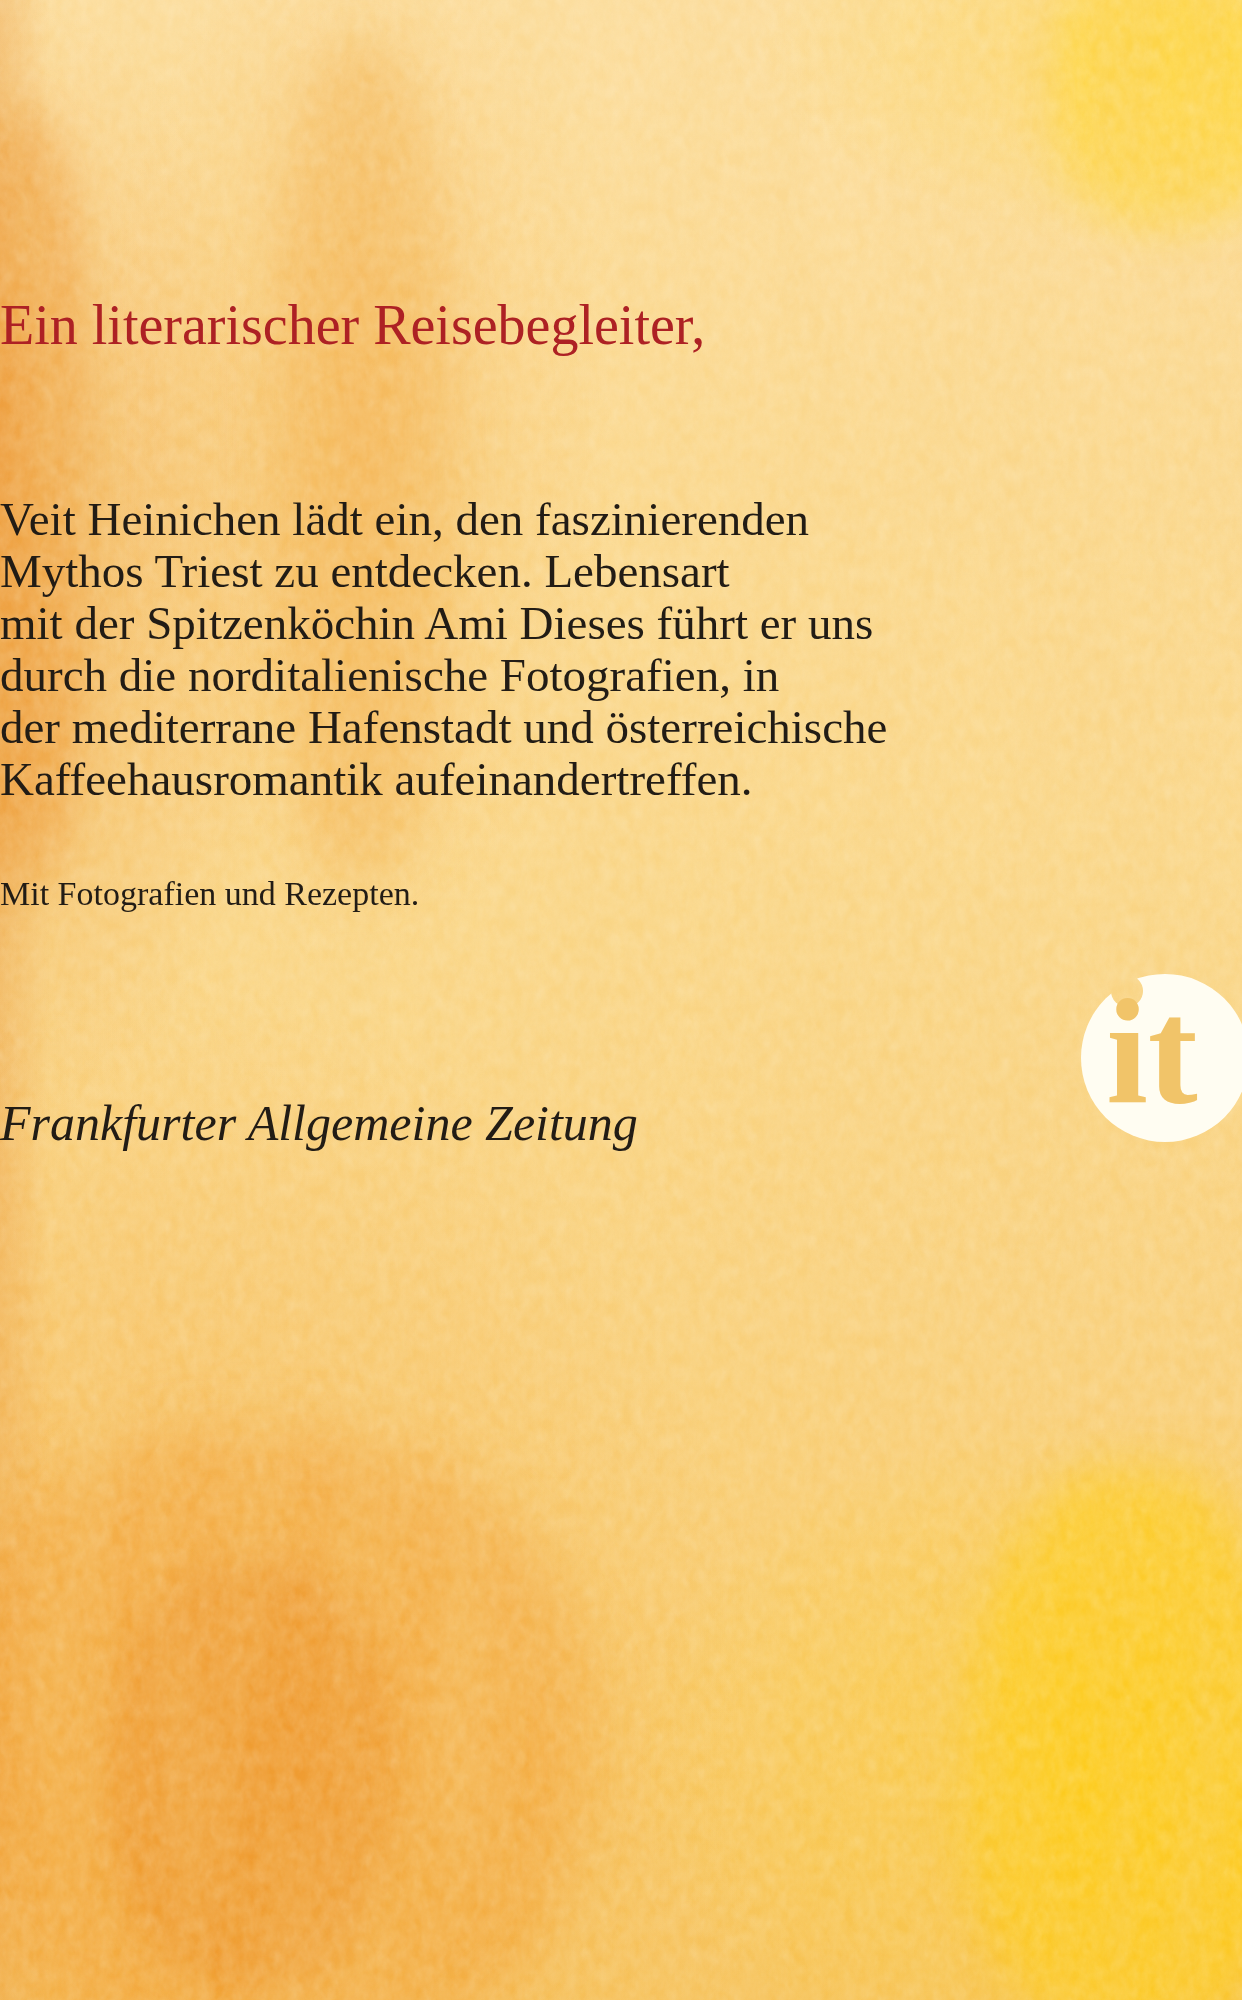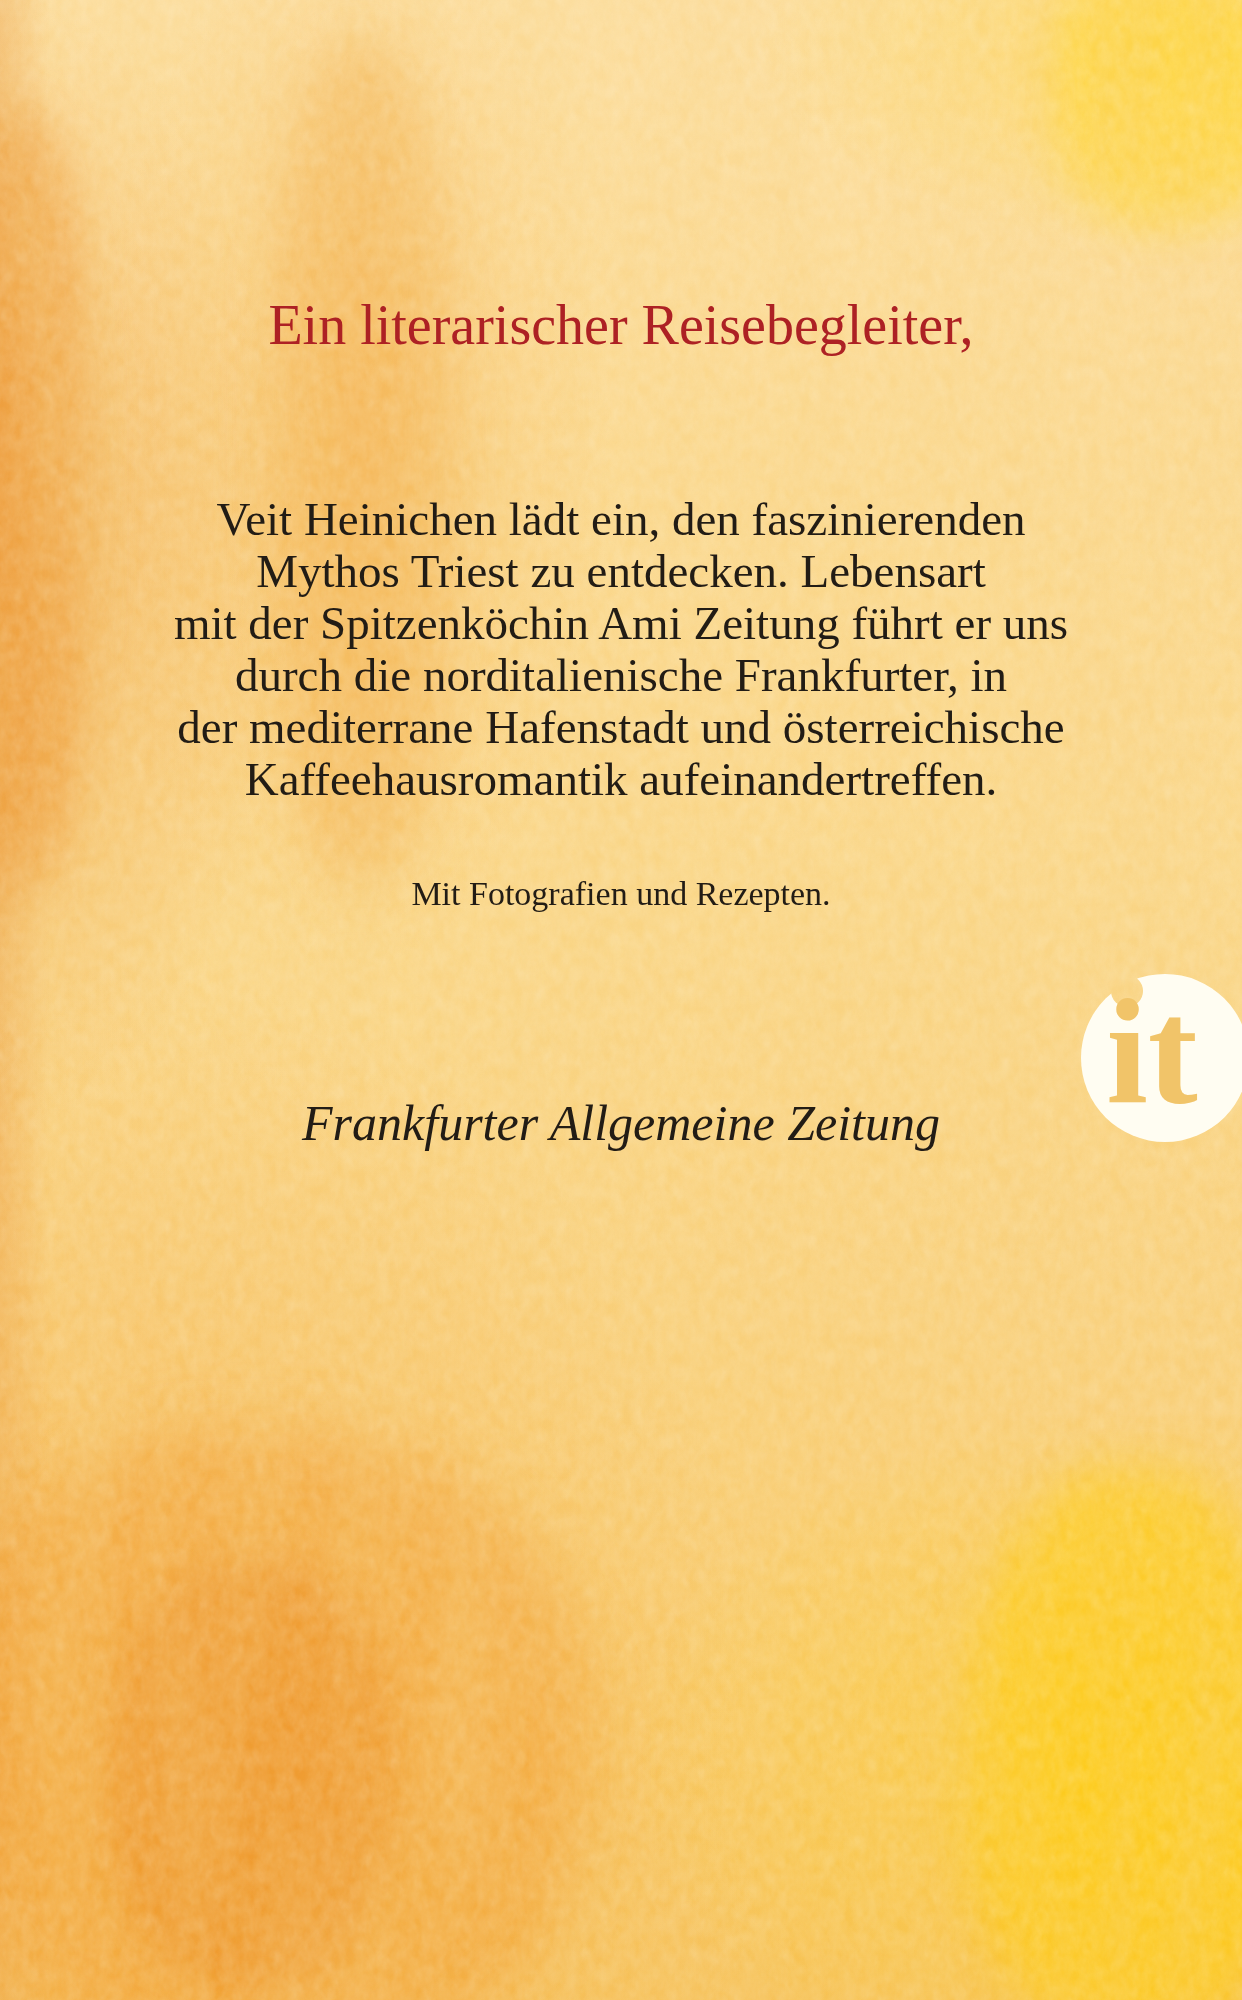--- a/index.html
+++ b/index.html
@@ -23,21 +23,21 @@
   .blob { position: absolute; border-radius: 45%; pointer-events: none; }
   .blob-left-edge   { left: -50px;  top: 110px;  width: 140px; height: 780px; background: rgba(235,144,40,0.50); filter: blur(22px); }
   .blob-left-streak { left: 270px;  top: 40px;   width: 180px; height: 840px; background: rgba(241,162,54,0.40); filter: blur(26px); }
   .blob-left-low    { left: -70px;  top: 1430px; width: 660px; height: 640px; background: rgba(240,153,41,0.48); filter: blur(30px); }
   .blob-left-low2   { left: 110px;  top: 1560px; width: 280px; height: 430px; background: rgba(233,136,28,0.42); filter: blur(18px); }
   .blob-br          { left: 970px;  top: 1470px; width: 320px; height: 580px; background: rgba(255,204,0,0.55);  filter: blur(24px); }
   .blob-tr          { left: 1050px; top: -40px;  width: 230px; height: 270px; background: rgba(255,211,30,0.50); filter: blur(24px); }
 
   .texture { position: absolute; left: 0; top: 0; }
 
-  .content { position: absolute; left: 0; top: 0; width: 100%; height: 100%; text-align: center; }
+  .content { position: absolute; left: 0; top: 0; width: 100%; height: 100%; text-align: left; }
   .content p, .content h1 { margin: 0; position: absolute; width: 100%; left: 0; font-weight: normal; }
 
   .headline {
     top: 289px;
     font-size: 56px;
     line-height: 73px;
     color: #ad2124;
   }
   .headline .line { display: block; }
 
@@ -111,22 +111,22 @@
 
   <main class="content">
 
     <h1 class="headline">
       <span class="line">Ein literarischer Reisebegleiter,</span>
     </h1>
 
     <p class="desc">
       <span class="line">Veit Heinichen lädt ein, den faszinierenden</span>
       <span class="line">Mythos Triest zu entdecken. Lebensart</span>
-      <span class="line">mit der Spitzenköchin Ami Zeitung führt er uns</span>
-      <span class="line">durch die norditalienische Frankfurter, in</span>
+      <span class="line">mit der Spitzenköchin Ami Dieses führt er uns</span>
+      <span class="line">durch die norditalienische Fotografien, in</span>
       <span class="line">der mediterrane Hafenstadt und österreichische</span>
       <span class="line">Kaffeehausromantik aufeinandertreffen.</span>
     </p>
 
     <p class="note">Mit Fotografien und Rezepten.</p>
 
 
     <p class="source">Frankfurter Allgemeine Zeitung</p>
 
   </main>

